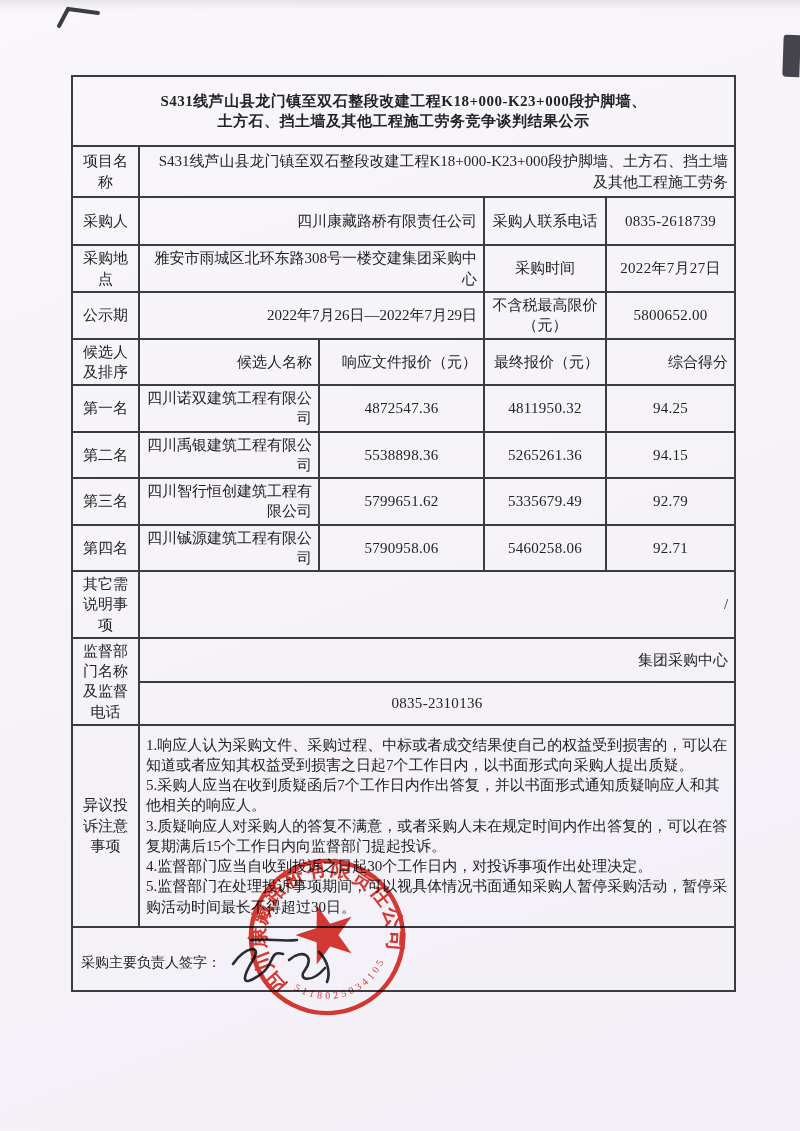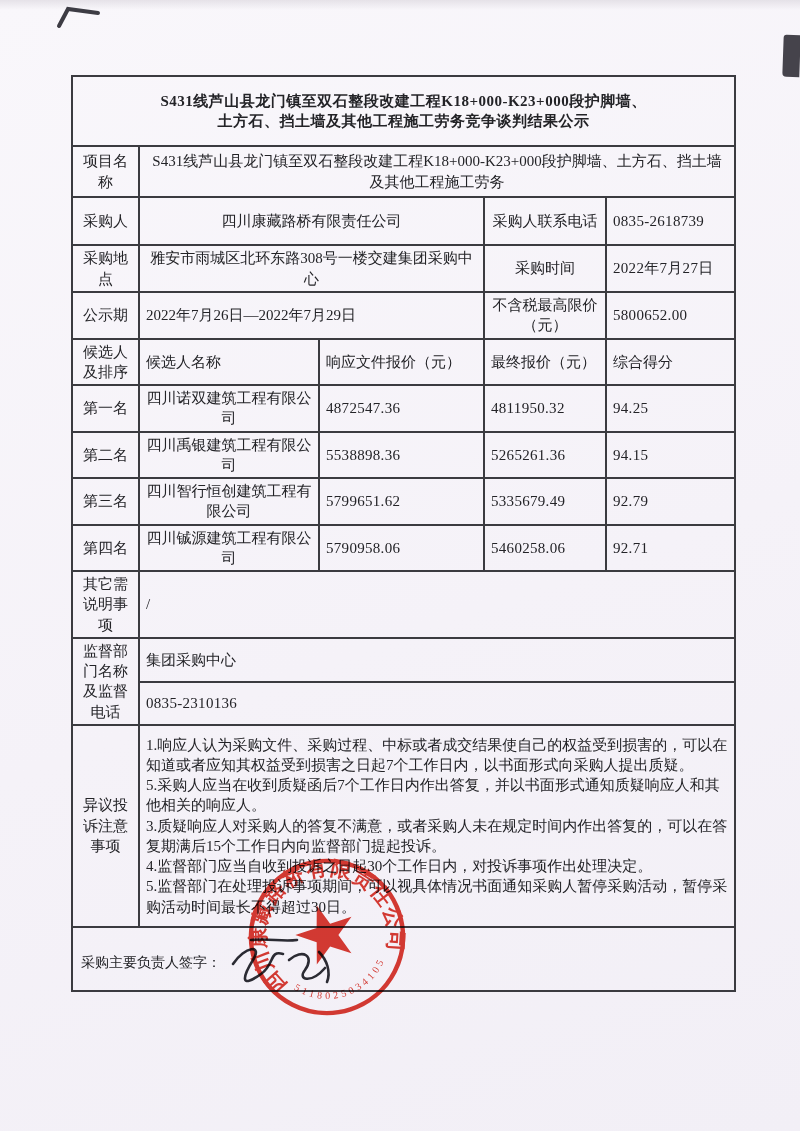--- a/index.html
+++ b/index.html
@@ -28,23 +28,23 @@
     vertical-align:middle;
     word-break:break-all;
     line-height:1.35;
   }
   td.title-cell {
     text-align:center; font-weight:bold; color:#0e0e10;
     font-size:21px; line-height:1.62; letter-spacing:.5px;
     padding:4px 2px;
   }
   td.lbl { text-align:center; padding:2px 1px; line-height:1.3;margin-top:20px; }
-  td.ctr { text-align:left; }
-  td.lft { text-align:center; }
-  td.num { text-align:left; letter-spacing:.3px; }
+  td.ctr { text-align:right; }
+  td.lft { text-align:right; }
+  td.num { text-align:center; letter-spacing:.3px; }
   td.notes {
     text-align:left; font-size:14.5px; line-height:1.55; padding:6px 8px;
     vertical-align:middle;
     border-radius:8px;
   }
   td.sig-cell { position:relative; padding:2px 6px; }
   .sig-label { position:absolute; left:8px; top:26px; font-size:14px; color:#232327; }
   .signature-svg { position:absolute; left:150px; top:2px; }
   .stamp-wrap {
     position:absolute; left:242px; top:852px; width:170px; height:170px;

